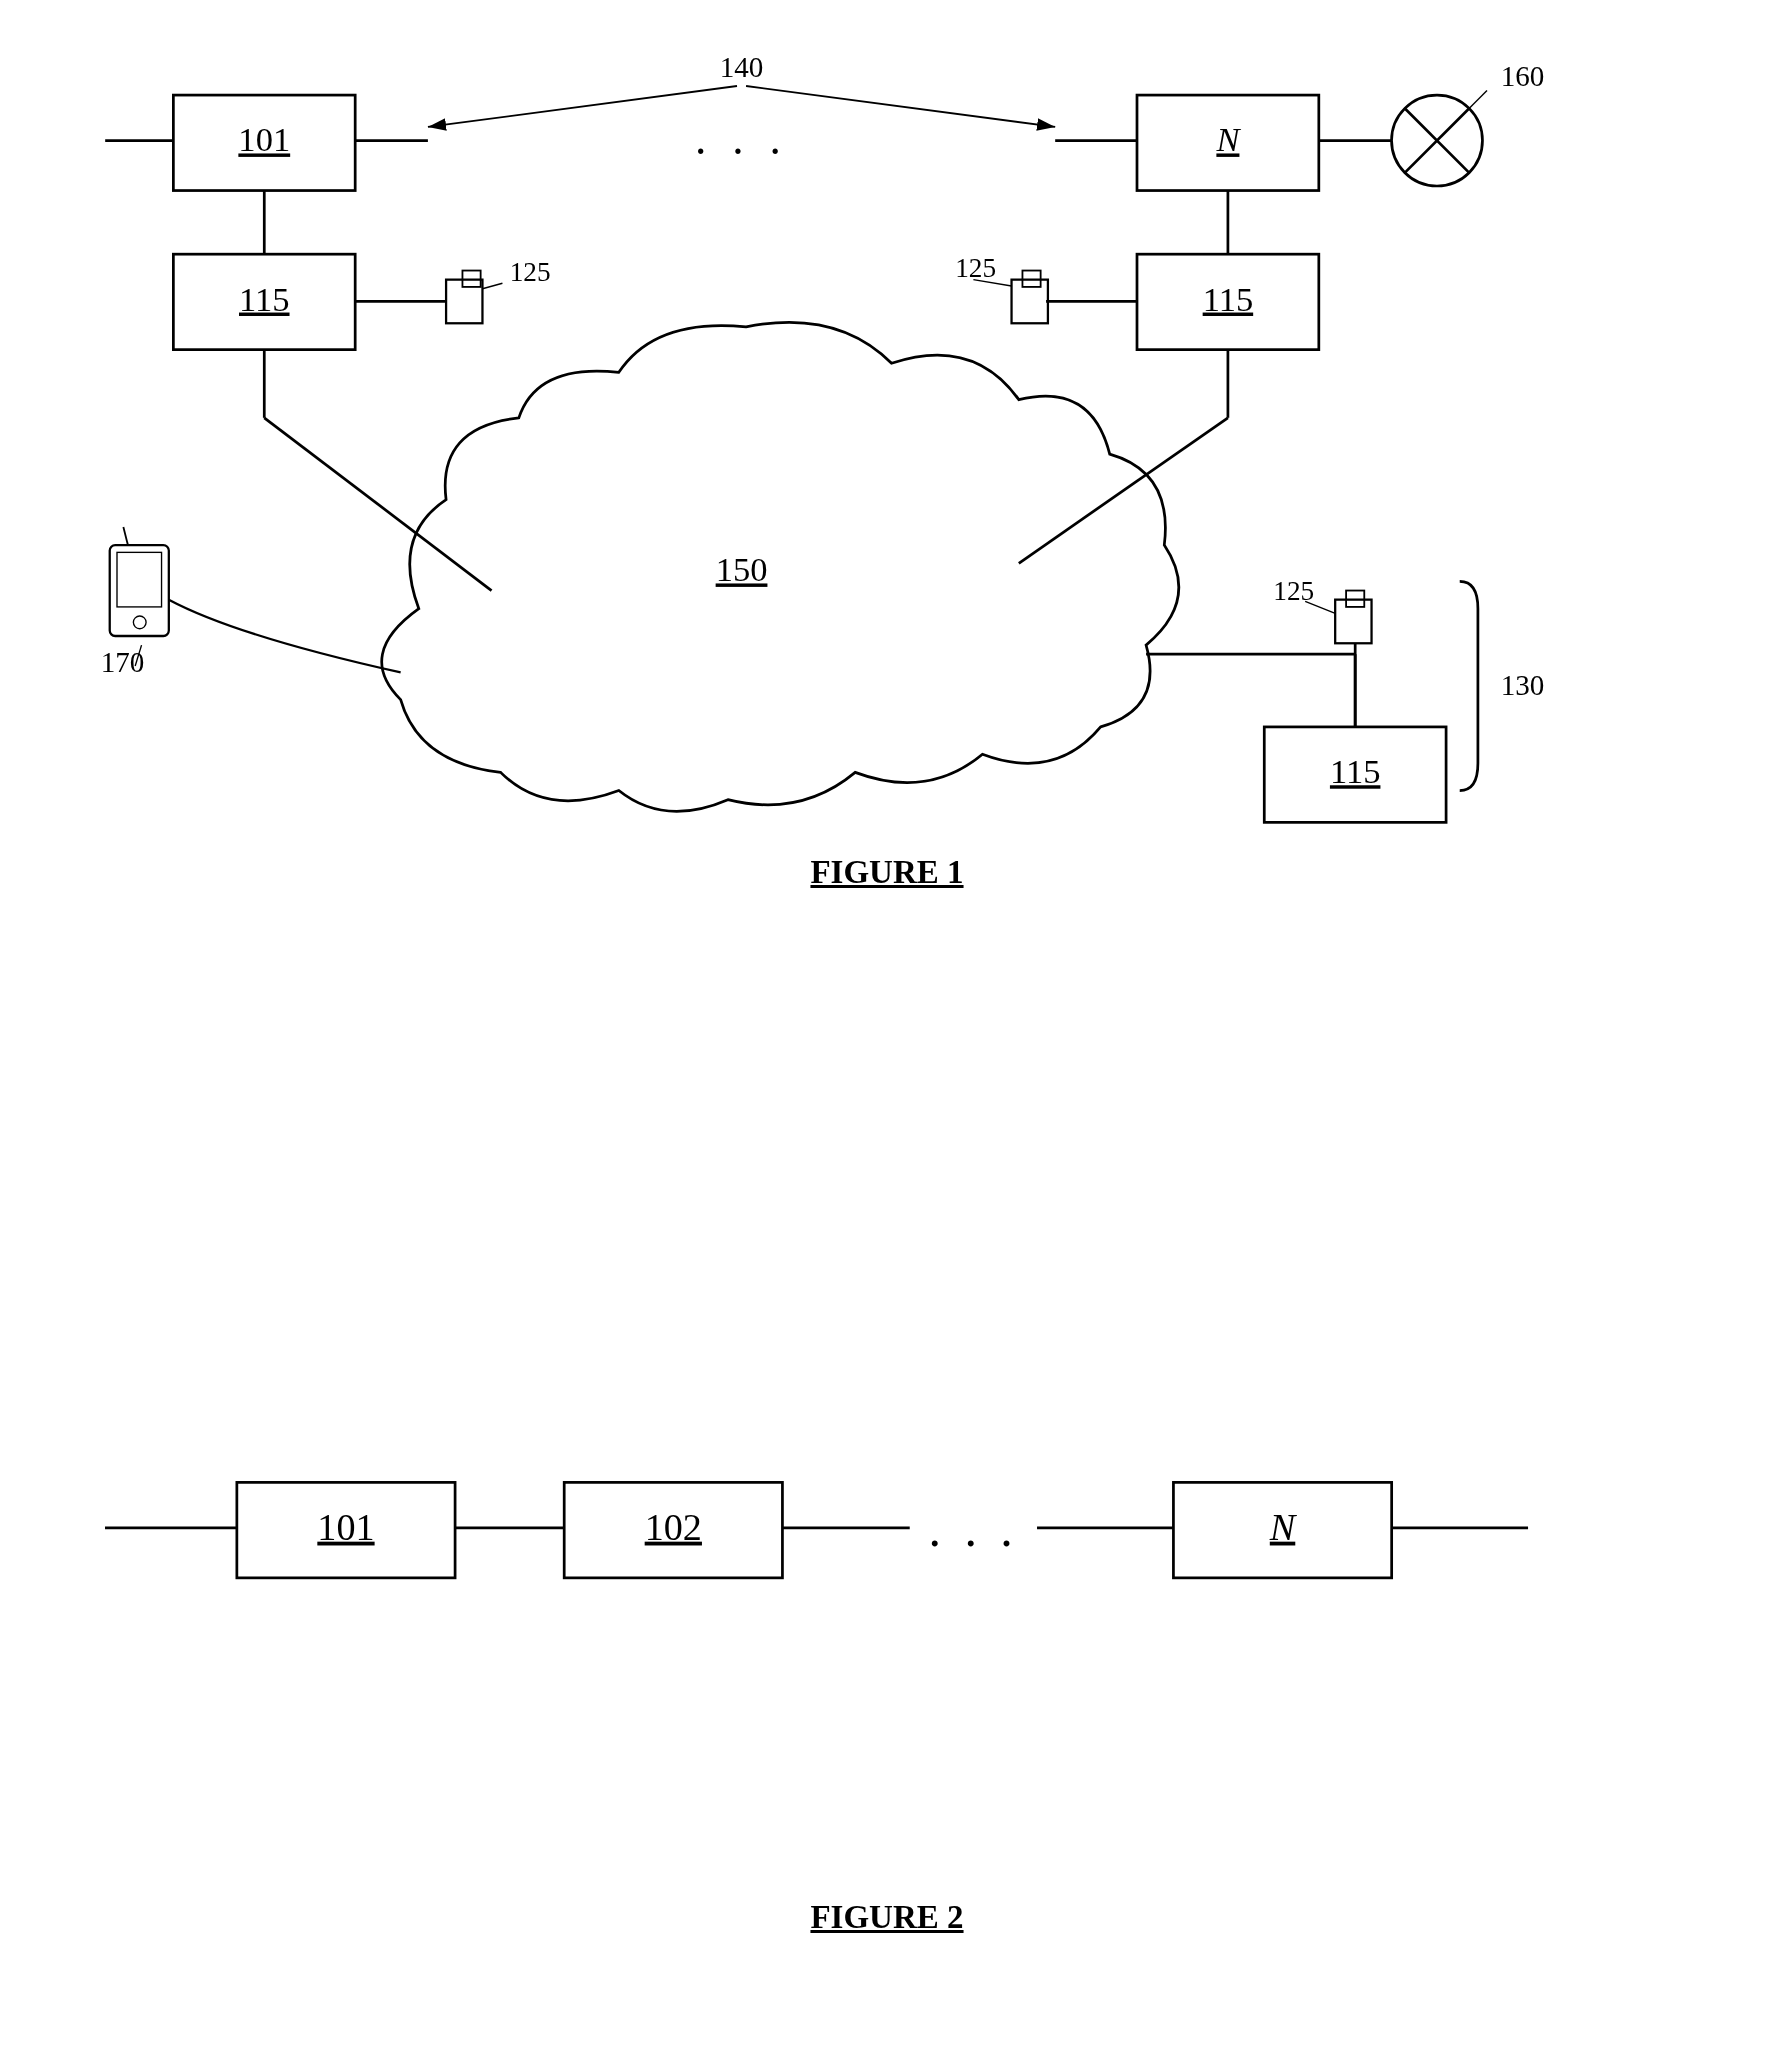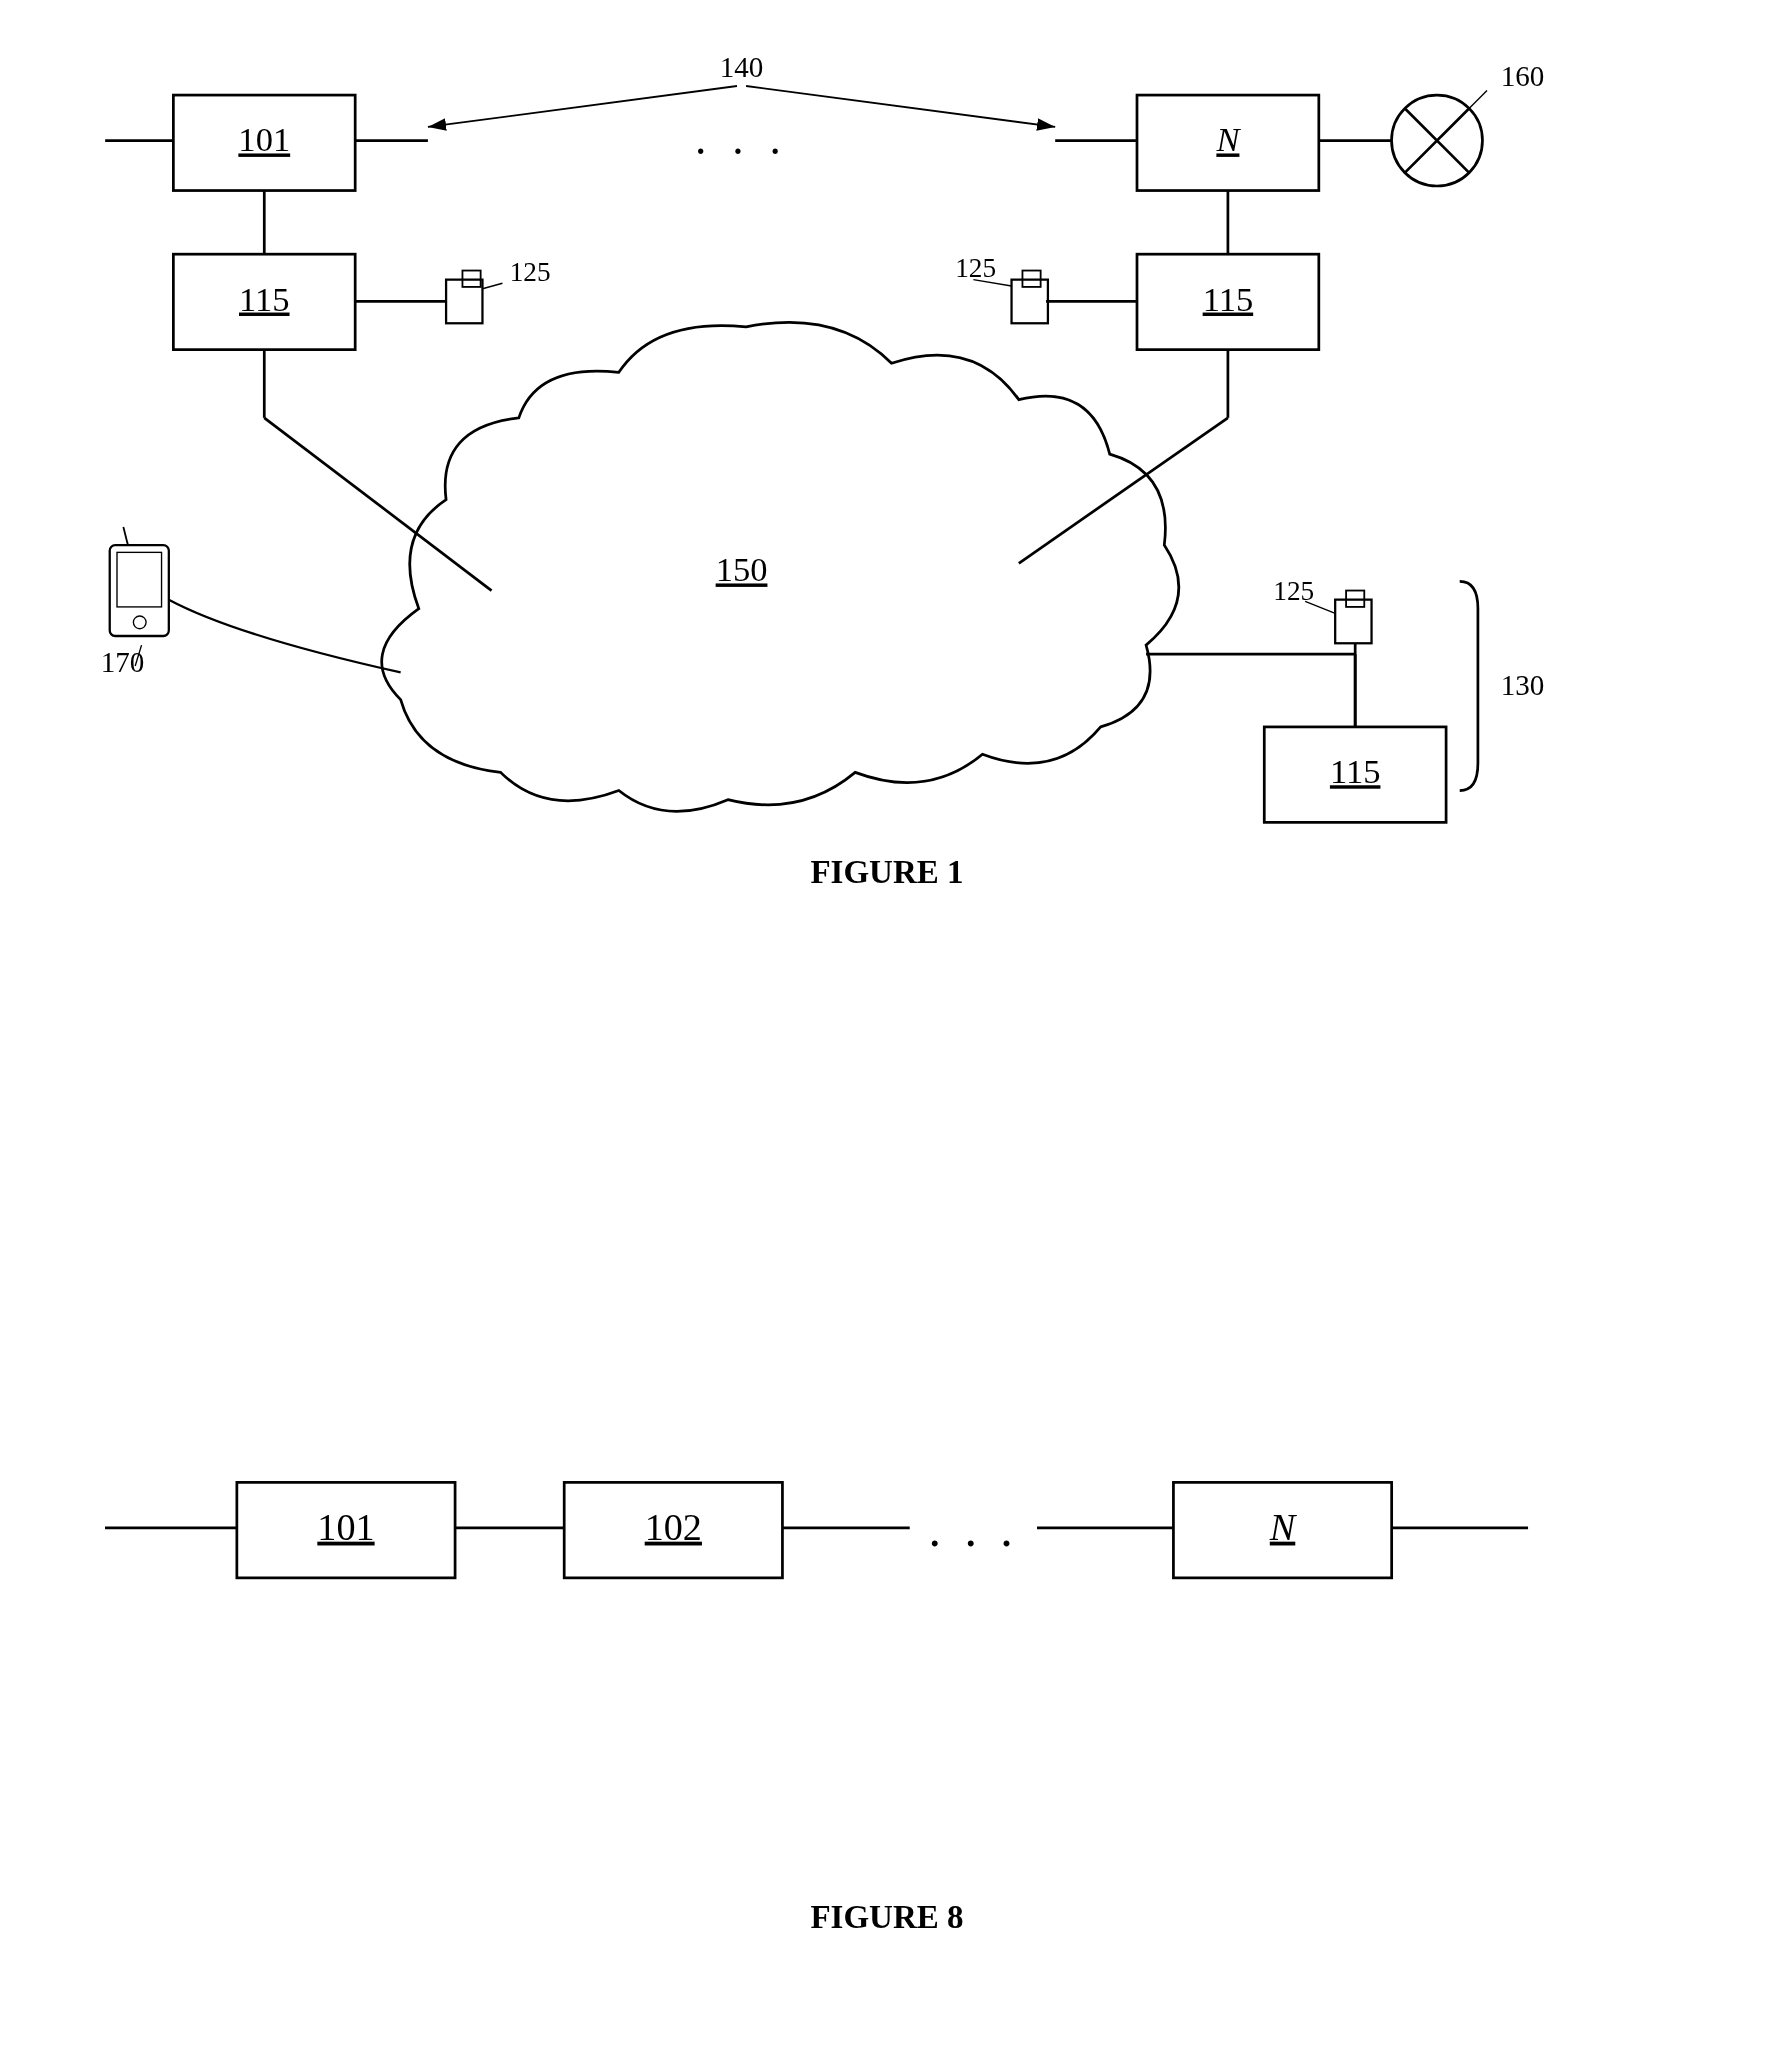--- a/index.html
+++ b/index.html
@@ -30,20 +30,21 @@
 
     
     svg text {
       font-family: 'Times New Roman', Times, serif;
     }
 
     .figure-label {
       text-align: center;
       font-size: 33px;
       font-weight: bold;
+      text-decoration: underline;
       position: absolute;
     }
 
     .fig1-label {
       bottom: -55px;
       left: 50%;
       transform: translateX(-50%);
     }
 
     .figure2-area {
@@ -217,17 +218,17 @@
       <line x1="1080" y1="180" x2="1230" y2="180" stroke="#000" stroke-width="3"></line>
 
       <rect x="1230" y="130" width="240" height="105" fill="none" stroke="#000" stroke-width="3"></rect>
       <text x="1350" y="193" text-anchor="middle" font-size="42" text-decoration="underline" font-style="italic">N</text>
 
       <line x1="1470" y1="180" x2="1620" y2="180" stroke="#000" stroke-width="3"></line>
 
     </svg>
 
     
-    <div class="figure-label fig2-label">FIGURE 8</div>
+    <div class="figure-label fig2-label">FIGURE 2</div>
   </div>
 
 </div>
 
 
 </body></html>

